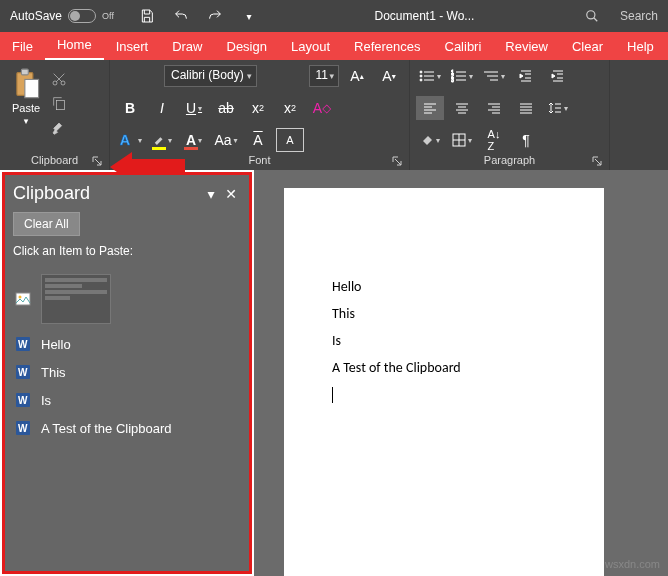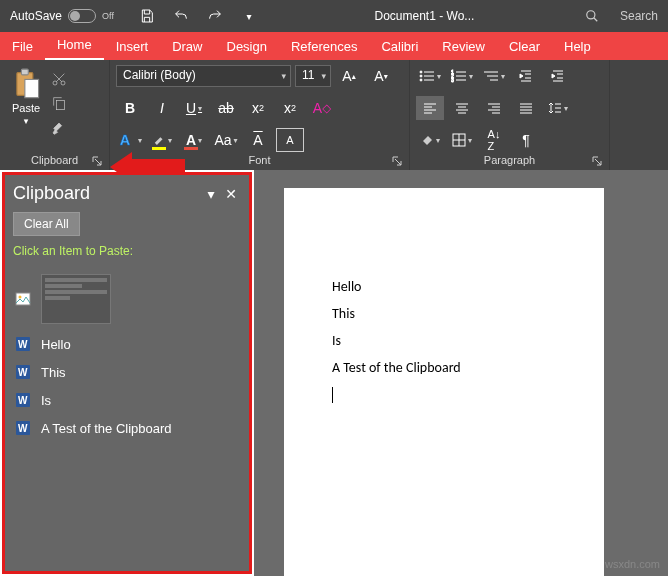--- a/index.html
+++ b/index.html
@@ -30,21 +30,21 @@
   .paste-big { display: flex; flex-direction: column; align-items: center; padding: 4px 6px; gap: 2px; }
   .paste-big svg { width: 28px; height: 32px; }
   .paste-big span { font-size: 11px; }
   .clip-side { display: flex; flex-direction: column; gap: 6px; padding-top: 6px; }
   .icon-sm { width: 18px; height: 18px; display:flex; align-items:center; justify-content:center; }
   .icon-sm svg { width: 16px; height: 16px; }
   
   .font-group { width: 300px; }
   .font-row { display: flex; gap: 4px; align-items: center; }
   .font-row + .font-row { margin-top: 4px; }
-  .font-select { border: 1px solid #666; background: #3a3a3a; color: #fff; font-size: 12px; height: 22px; padding: 2px 10px 2px 6px; position: relative; }
+  .font-select { border: 1px solid #666; background: #3a3a3a; color: #fff; font-size: 12px; height: 22px; padding: 2px 10px 2px 6px; position: relative; margin-left: 48px; }
   .font-name { width: 175px; }
   .font-size { width: 36px; }
   .chev { position: absolute; right: 4px; top: 50%; transform: translateY(-50%); font-size: 9px; color: #ccc; }
   .rbtn { min-width: 28px; height: 24px; display: flex; align-items: center; justify-content: center; font-size: 14px; color: #fff; position: relative; }
   .rbtn .dd { font-size: 8px; margin-left: 2px; color: #ccc; }
   .rbtn.u { text-decoration: underline; }
   .rbtn.s { text-decoration: line-through; }
   .text-effect svg { width: 18px; height: 18px; }
   .highlight-bar { position: absolute; bottom: 2px; left: 4px; right: 10px; height: 3px; background: #ffff00; }
   .color-bar { position: absolute; bottom: 2px; left: 4px; right: 10px; height: 3px; background: #e74c3c; }
@@ -53,21 +53,21 @@
   .rbtn.active { background: #666; }
   
   .workspace { display: flex; height: calc(576px - 170px); }
   
   .clip-pane { width: 250px; background: #666; color: #fff; border: 3px solid #e21b1b; margin: 2px; position: relative; }
   .clip-header { display: flex; align-items: center; padding: 8px 8px 4px; }
   .clip-header h2 { font-size: 18px; font-weight: 400; flex: 1; }
   .clip-ctrl { width: 20px; text-align: center; font-size: 14px; cursor: pointer; }
   .clip-btns { display: flex; gap: 6px; padding: 4px 8px; }
   .clip-btn { background: #888; border: 1px solid #999; color: #fff; font-size: 12px; padding: 4px 10px; cursor: pointer; }
-  .clip-hint { font-size: 12px; padding: 4px 8px; color: #bef264; }
+  .clip-hint { font-size: 12px; padding: 4px 8px; color: #ffffff; }
   .clip-list { padding: 6px 8px; }
   .clip-item { display: flex; align-items: center; gap: 10px; padding: 6px 2px; font-size: 13px; cursor: pointer; }
   .clip-item svg { width: 16px; height: 16px; flex-shrink: 0; }
   .clip-thumb { width: 70px; height: 50px; background: #555; border: 1px solid #777; display: flex; flex-direction: column; padding: 3px; gap: 2px; }
   .clip-thumb div { height: 4px; background: #777; }
   
   .arrow-box { position: absolute; top: 150px; left: 110px; width: 75px; height: 35px; pointer-events: none; }
   .arrow-box svg { width: 100%; height: 100%; }
   
   .doc-area { flex: 1; background: #6b6b6b; padding: 18px 0 0 30px; overflow: hidden; }
@@ -113,20 +113,21 @@
     <span>Search</span>
   </div>
 </div>
 
 <div class="tabstrip" id="tabstrip">
     <div class="tab">File</div>
     <div class="tab active">Home</div>
     <div class="tab">Insert</div>
     <div class="tab">Draw</div>
     <div class="tab">Design</div>
+    <div class="tab">Layout</div>
     <div class="tab">References</div>
     <div class="tab">Calibri</div>
     <div class="tab">Review</div>
     <div class="tab">Clear</div>
     <div class="tab">Help</div>
   </div>
 
 <div class="ribbon">
 
   <div class="group" style="width:110px">

